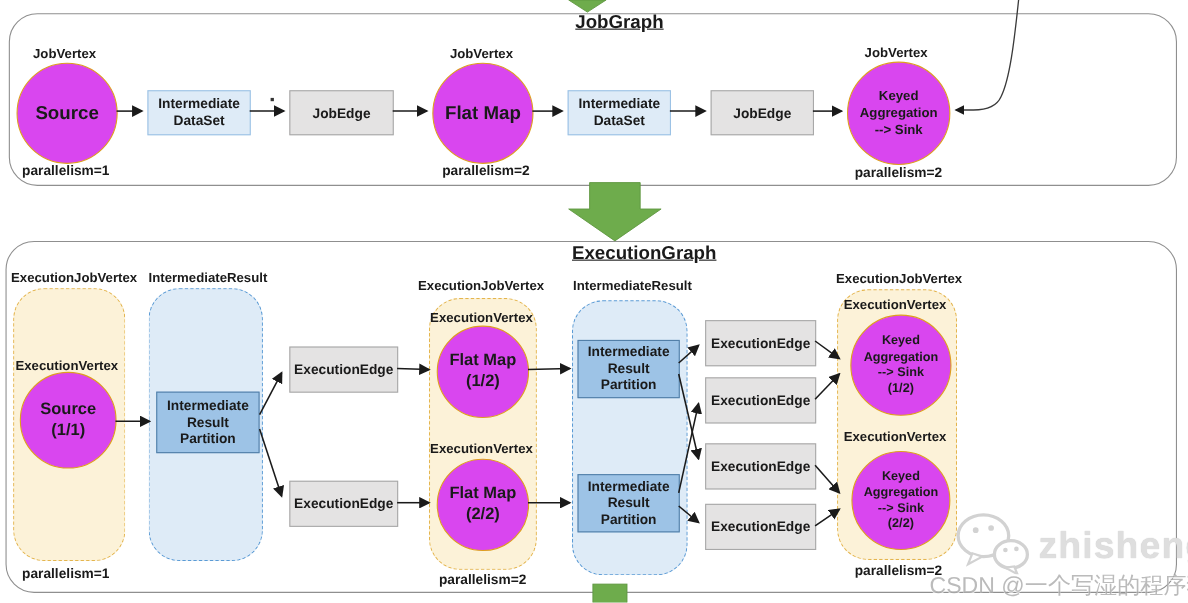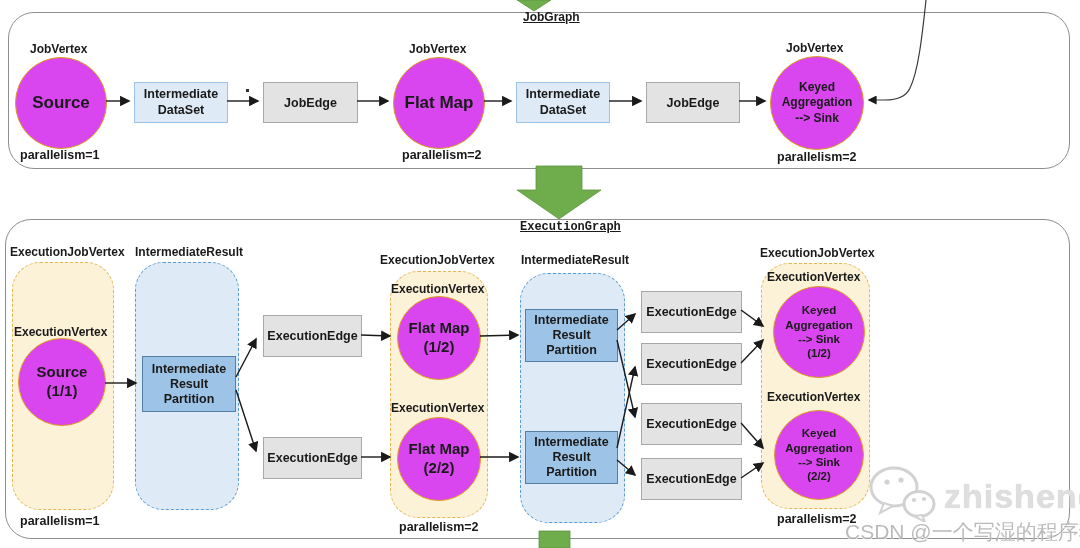--- a/index.html
+++ b/index.html
@@ -3,21 +3,21 @@
 <meta charset="utf-8">
 <style>
   html,body{margin:0;padding:0;background:#fff;}
   .stage{
     position:relative;width:1080px;height:548px;background:#fff;overflow:hidden;
     font-family:"Liberation Sans","DejaVu Sans",sans-serif;color:#1a1a1a;
   }
   .abs{position:absolute;}
   
   .section-box{position:absolute;border:1.6px solid #8f8f8f;border-radius:26px;background:#fff;}
-  .section-title{position:absolute;font-size:12px;font-weight:bold;text-decoration:underline;white-space:nowrap;}
+  .section-title{position:absolute;font-size:17px;font-weight:bold;text-decoration:underline;white-space:nowrap;}
   
   .lbl{position:absolute;font-size:12px;font-weight:bold;white-space:nowrap;}
   .lbl-c{text-align:left;}
   
   .grp-cream{position:absolute;background:#FCF2D8;border:1.6px dashed #E4B54E;border-radius:28px;}
   .grp-blue{position:absolute;background:#DEEBF7;border:1.6px dashed #5B9BD5;border-radius:28px;}
   
   .circle{position:absolute;background:#d946ef;border:1.5px solid #DE9F1F;border-radius:50%;
     display:flex;align-items:center;justify-content:center;text-align:center;
     font-weight:bold;white-space:pre-line;}
@@ -65,21 +65,21 @@
   <div class="bluebox" style="left:516px;top:82px;width:92px;height:39px;">Intermediate
 DataSet</div>
   <div class="graybox" style="left:646px;top:82px;width:92px;height:39px;">JobEdge</div>
 
   <div class="circle" style="left:770px;top:56px;width:92px;height:92px;font-size:12px;line-height:1.3;">Keyed
 Aggregation
 --&gt; Sink</div>
   <div class="para" style="left:777px;top:150px;">parallelism=2</div>
 
   <div class="section-box" style="left:5px;top:219px;width:1063px;height:318px;"></div>
-  <div class="section-title" style="left:520px;top:220px;font-family:Liberation Mono, monospace;">ExecutionGraph</div>
+  <div class="section-title" style="left:520px;top:220px;">ExecutionGraph</div>
 
   <div class="lbl" style="left:10px;top:245px;">ExecutionJobVertex</div>
   <div class="grp-cream" style="left:12px;top:262px;width:100px;height:246px;"></div>
   <div class="lbl lbl-c" style="left:14px;top:325px;width:96px;">ExecutionVertex</div>
   <div class="circle" style="left:18px;top:338px;width:86px;height:86px;font-size:15px;line-height:1.25;">Source
 (1/1)</div>
   <div class="para" style="left:20px;top:514px;">parallelism=1</div>
 
   <div class="lbl" style="left:135px;top:245px;">IntermediateResult</div>
   <div class="grp-blue" style="left:135px;top:262px;width:102px;height:246px;"></div>

